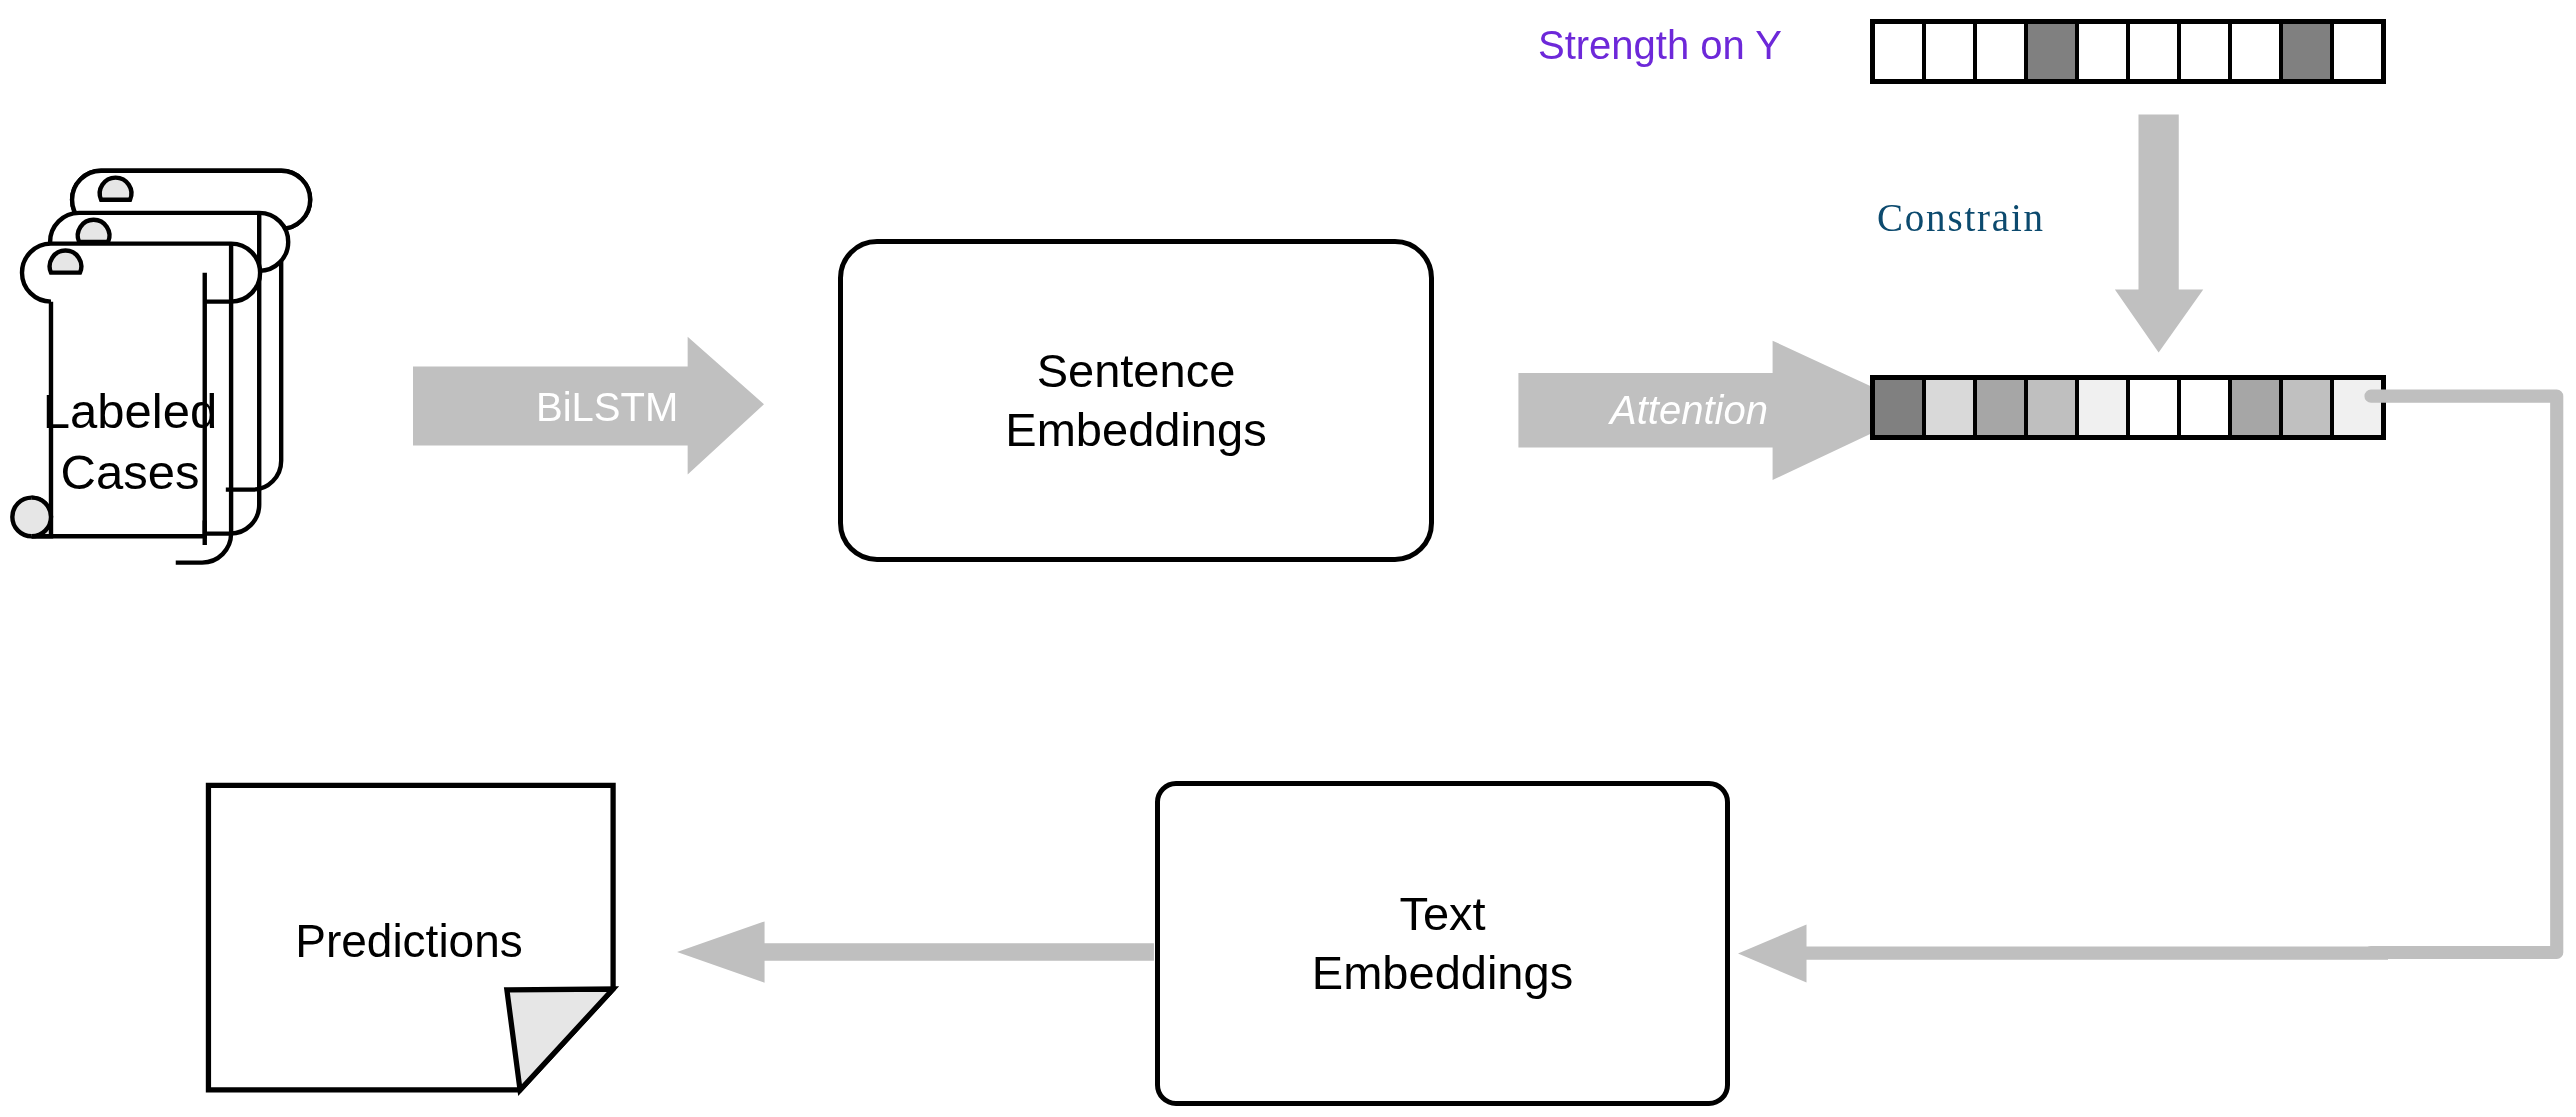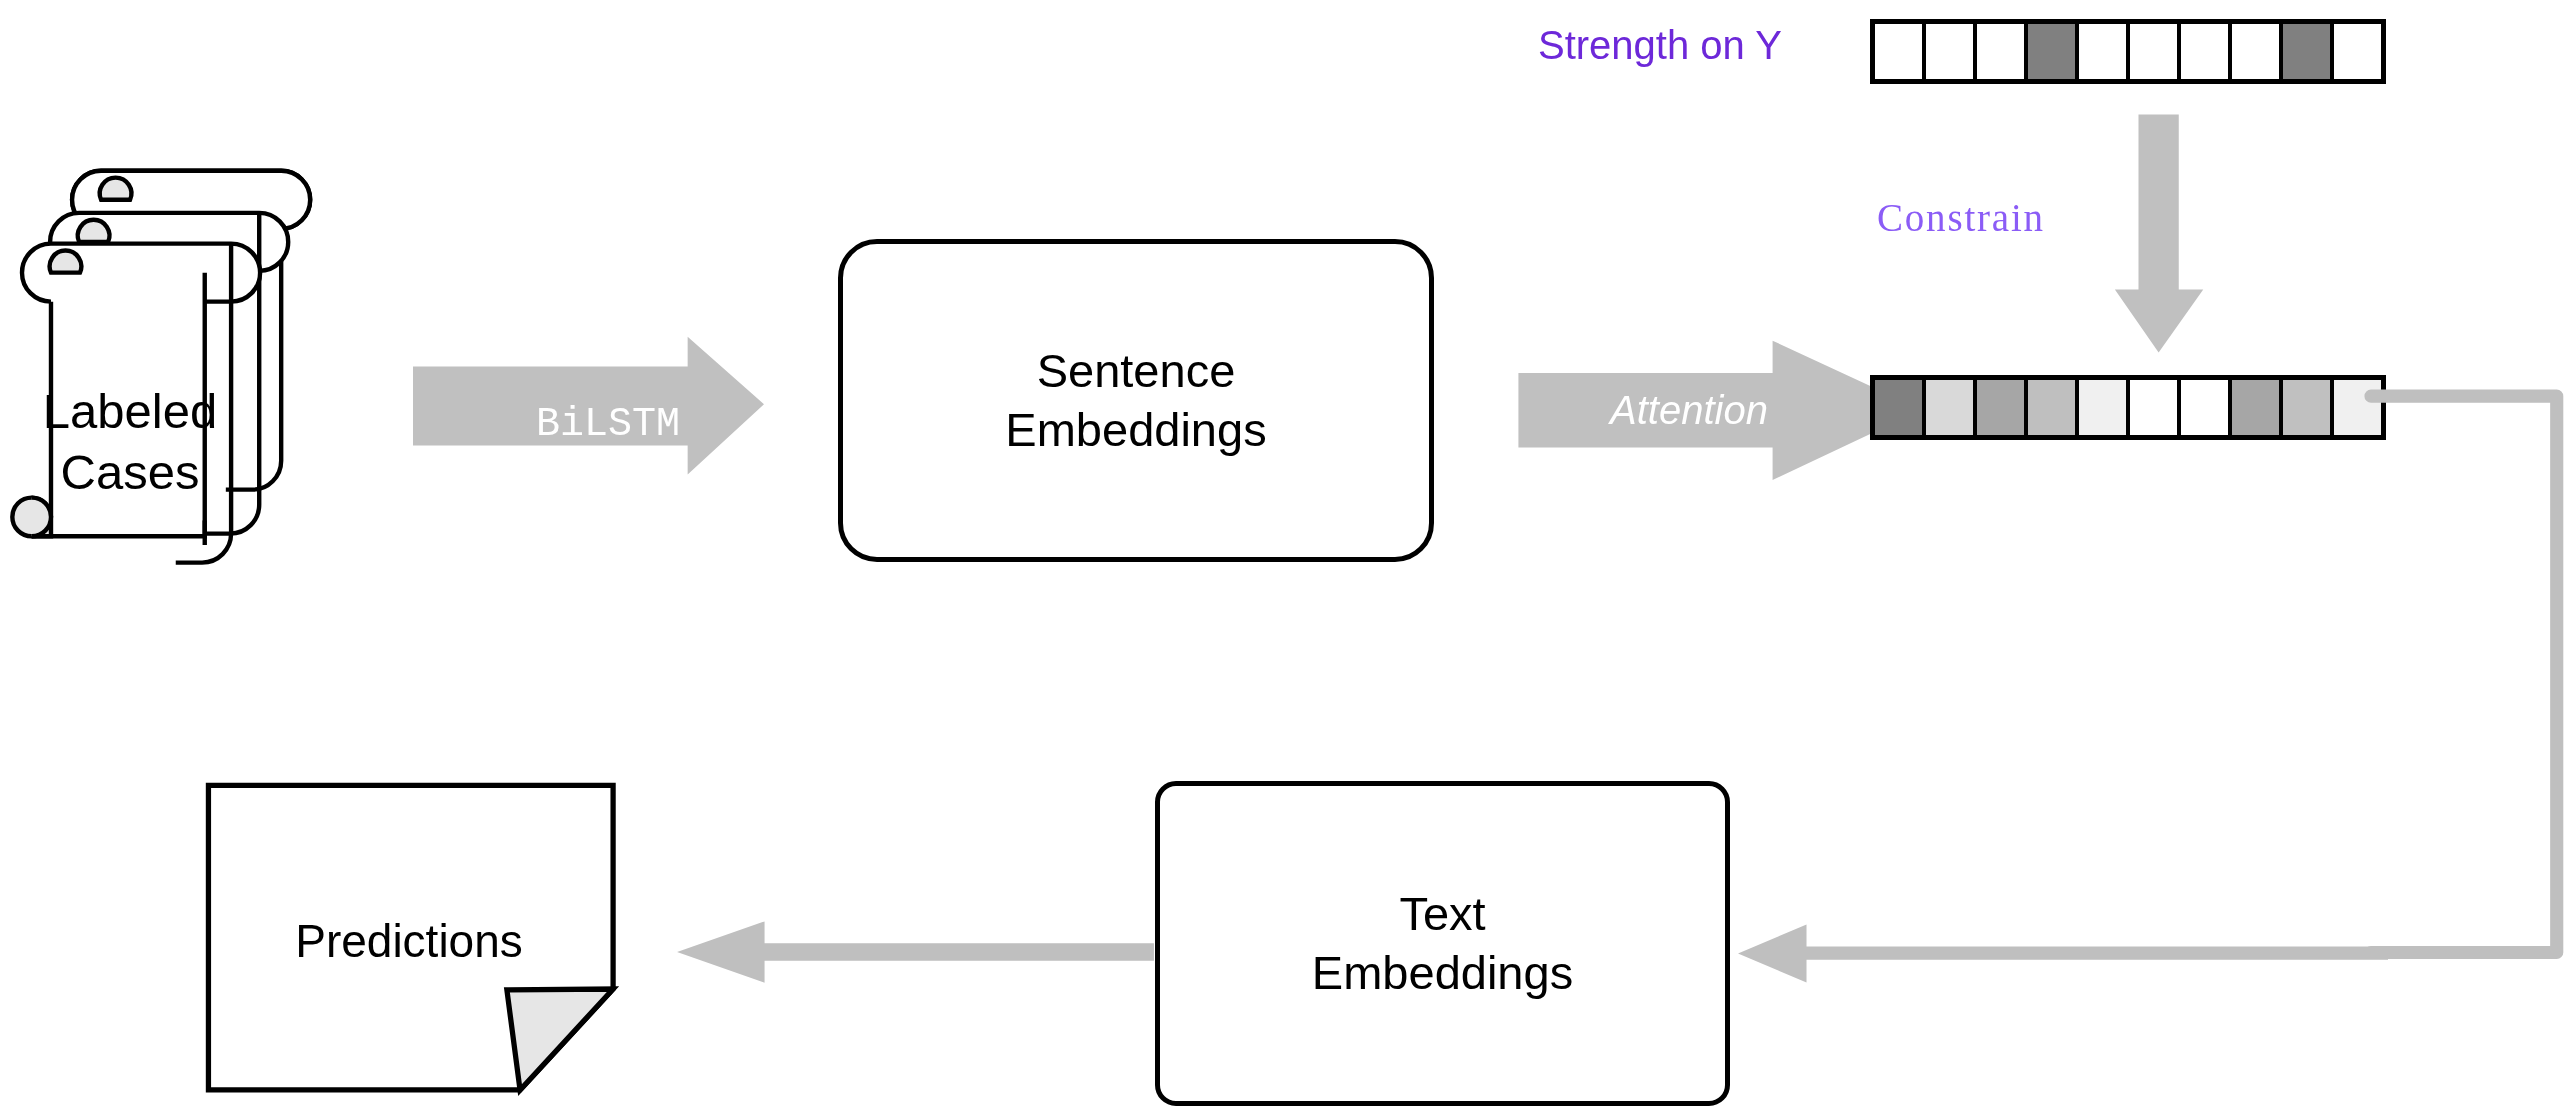--- a/index.html
+++ b/index.html
@@ -11,21 +11,21 @@
   #stage > *{position:absolute;}
 
   .lbl{
     color:#6d28d9;
     font-size:40px;
     line-height:1;
     white-space:nowrap;
     font-family:"Liberation Sans", sans-serif;
   }
   .lbl-mono{
-    color:#8b5cf6;
+    color:#0c4a6e;
     font-size:39px;
     white-space:nowrap;
     font-family:"Liberation Serif", serif;
     letter-spacing:1.8px;
   }
   .arrow-text{
     color:#ffffff;
     font-size:40px;
     white-space:nowrap;
     font-family:"Liberation Sans", sans-serif;
@@ -97,21 +97,21 @@
       <path d="M36 451 a22 22 0 1 0 0 -44" fill="#e6e6e6" stroke="#000000" stroke-width="5"></path>
     </svg>
     <div class="node-text" style="position:absolute;left:40px;top:241px;width:180px;font-size:49px;">Labeled
 Cases</div>
   </div>
 
   <div style="left:413px;top:334px;width:351px;height:158px;">
     <svg width="351" height="158" viewBox="0 0 400 180">
       <path d="M0 37 H313 V3 L400 80 L313 160 V127 H0 Z" fill="#c0c0c0"></path>
     </svg>
-    <div class="arrow-text" style="position:absolute;left:123px;top:68px;font-family:Liberation Mono, monospace;">BiLSTM</div>
+    <div class="arrow-text" style="position:absolute;left:123px;top:51px;">BiLSTM</div>
   </div>
 
   <div class="rbox" style="left:838px;top:239px;width:596px;height:323px;">
     <div class="node-text">Sentence
 Embeddings</div>
   </div>
 
   <div style="left:1518px;top:338px;width:404px;height:149px;font-style:italic;">
     <svg width="404" height="149" viewBox="0 0 460 170">
       <path d="M0 40 H290 V3 L460 82 L290 162 V125 H0 Z" fill="#c0c0c0"></path>

